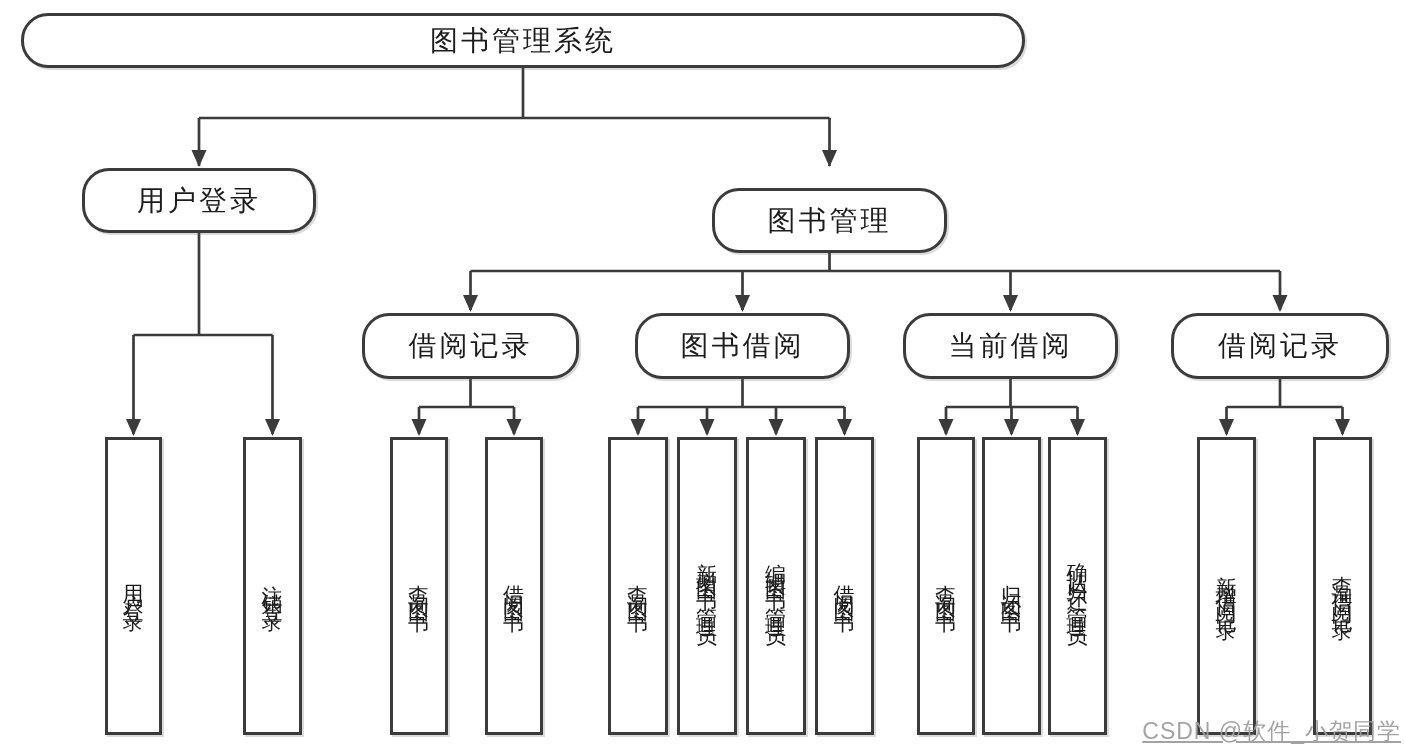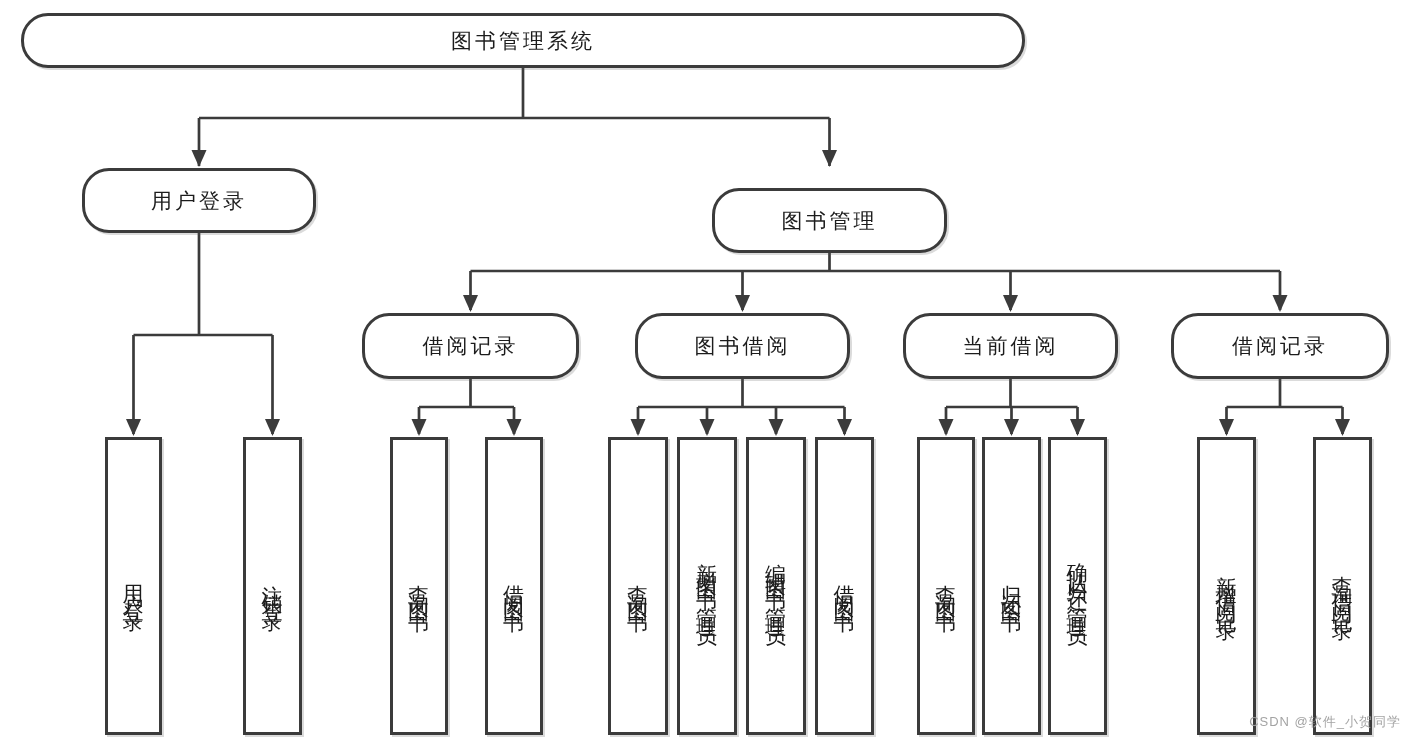--- a/index.html
+++ b/index.html
@@ -11,34 +11,34 @@
   }
   .connectors { position:absolute; left:0; top:0; width:1405px; height:747px; }
   .box {
     position:absolute;
     border:3px solid #3b3b3b;
     background:#ffffff;
     color:#1c1c1c;
     display:flex; align-items:center; justify-content:center;
     box-shadow:2px 2px 0 rgba(90,90,90,0.22);
   }
-  .h { font-size:21px; letter-spacing:3px; white-space:nowrap;border-radius:27px; }
+  .h { font-size:28px; letter-spacing:3px; white-space:nowrap;border-radius:27px; }
   .v {
     writing-mode:vertical-rl;
     text-orientation:mixed;
     font-size:21px;
     letter-spacing:9px;
     line-height:1;
     white-space:nowrap;
   }
   .watermark {
-    position:absolute; right:4px; bottom:16px;
-    font-size:13px; letter-spacing:1px;
+    position:absolute; right:4px; bottom:0;
+    font-size:23px; letter-spacing:1px;
     color:rgba(158,158,158,0.95);
-    z-index:5; white-space:nowrap;
+    z-index:5; white-space:nowrap;text-decoration:underline;
   }
 </style>
 </head>
 <body>
 
 <div class="stage">
 
   <svg class="connectors" width="1405" height="747" viewBox="0 0 1405 747" xmlns="http://www.w3.org/2000/svg">
     <g stroke="#3b3b3b" stroke-width="2.7" fill="none">
       <path d="M523,68 V118 M199,118 H829.5 M199,118 V166 M829.5,118 V166"></path>

